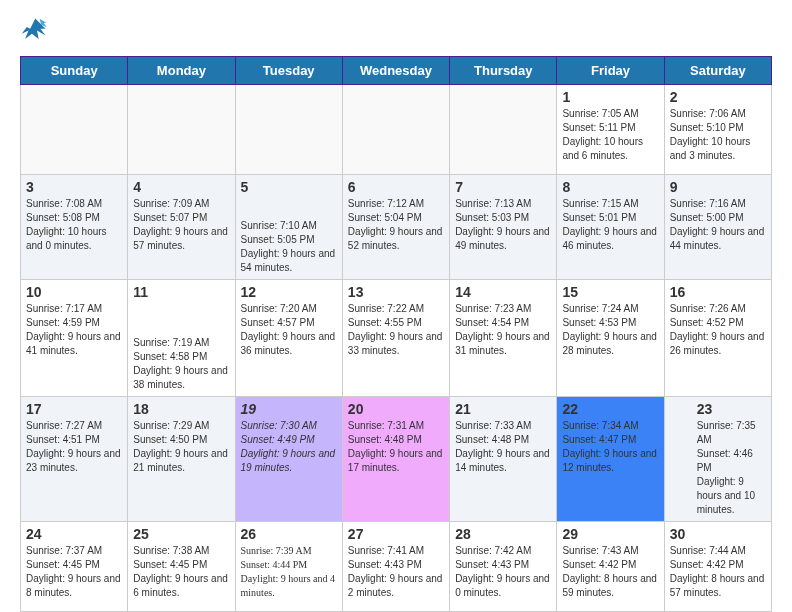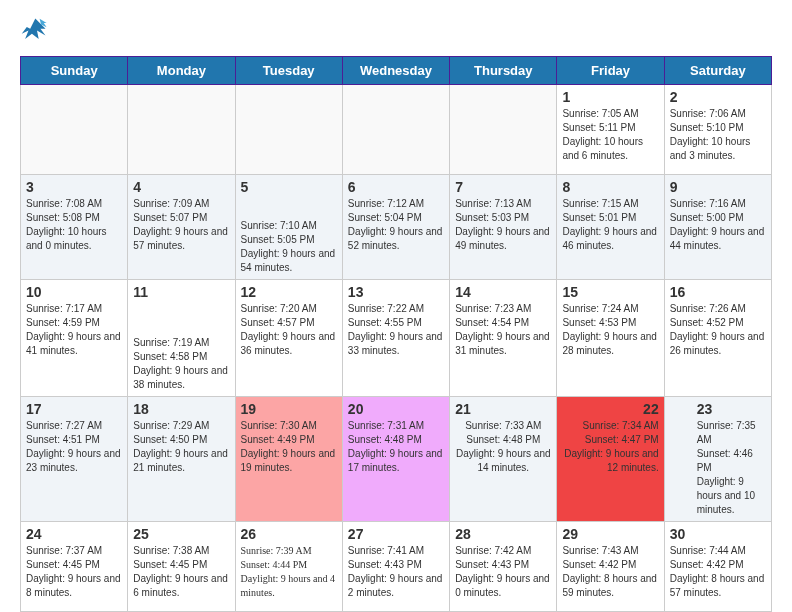--- a/index.html
+++ b/index.html
@@ -168,39 +168,39 @@
             <div class="day-info" style="white-space: pre-line;">Sunrise: 7:27 AM
 Sunset: 4:51 PM
 Daylight: 9 hours and 23 minutes.</div>
           </td>
           <td style="background: rgb(240, 244, 248);">
             <div class="day-num">18</div>
             <div class="day-info" style="white-space: pre-line;">Sunrise: 7:29 AM
 Sunset: 4:50 PM
 Daylight: 9 hours and 21 minutes.</div>
           </td>
-          <td style="background: #fca5a5;">
+          <td style="background: #c4b5fd; font-style: italic;">
             <div class="day-num">19</div>
             <div class="day-info" style="white-space: pre-line;">Sunrise: 7:30 AM
 Sunset: 4:49 PM
 Daylight: 9 hours and 19 minutes.</div>
           </td>
           <td style="background: #f0abfc;">
             <div class="day-num">20</div>
             <div class="day-info" style="white-space: pre-line;">Sunrise: 7:31 AM
 Sunset: 4:48 PM
 Daylight: 9 hours and 17 minutes.</div>
           </td>
           <td style="background: rgb(240, 244, 248);">
             <div class="day-num">21</div>
-            <div class="day-info" style="white-space: pre-line; text-align: center;">Sunrise: 7:33 AM
+            <div class="day-info" style="white-space: pre-line;">Sunrise: 7:33 AM
 Sunset: 4:48 PM
 Daylight: 9 hours and 14 minutes.</div>
           </td>
-          <td style="background: #ef4444; text-align: right;">
+          <td style="background: #3b82f6;">
             <div class="day-num">22</div>
             <div class="day-info" style="white-space: pre-line;">Sunrise: 7:34 AM
 Sunset: 4:47 PM
 Daylight: 9 hours and 12 minutes.</div>
           </td>
           <td style="background: rgb(240, 244, 248); padding-left: 32px;">
             <div class="day-num">23</div>
             <div class="day-info" style="white-space: pre-line;">Sunrise: 7:35 AM
 Sunset: 4:46 PM
 Daylight: 9 hours and 10 minutes.</div>

